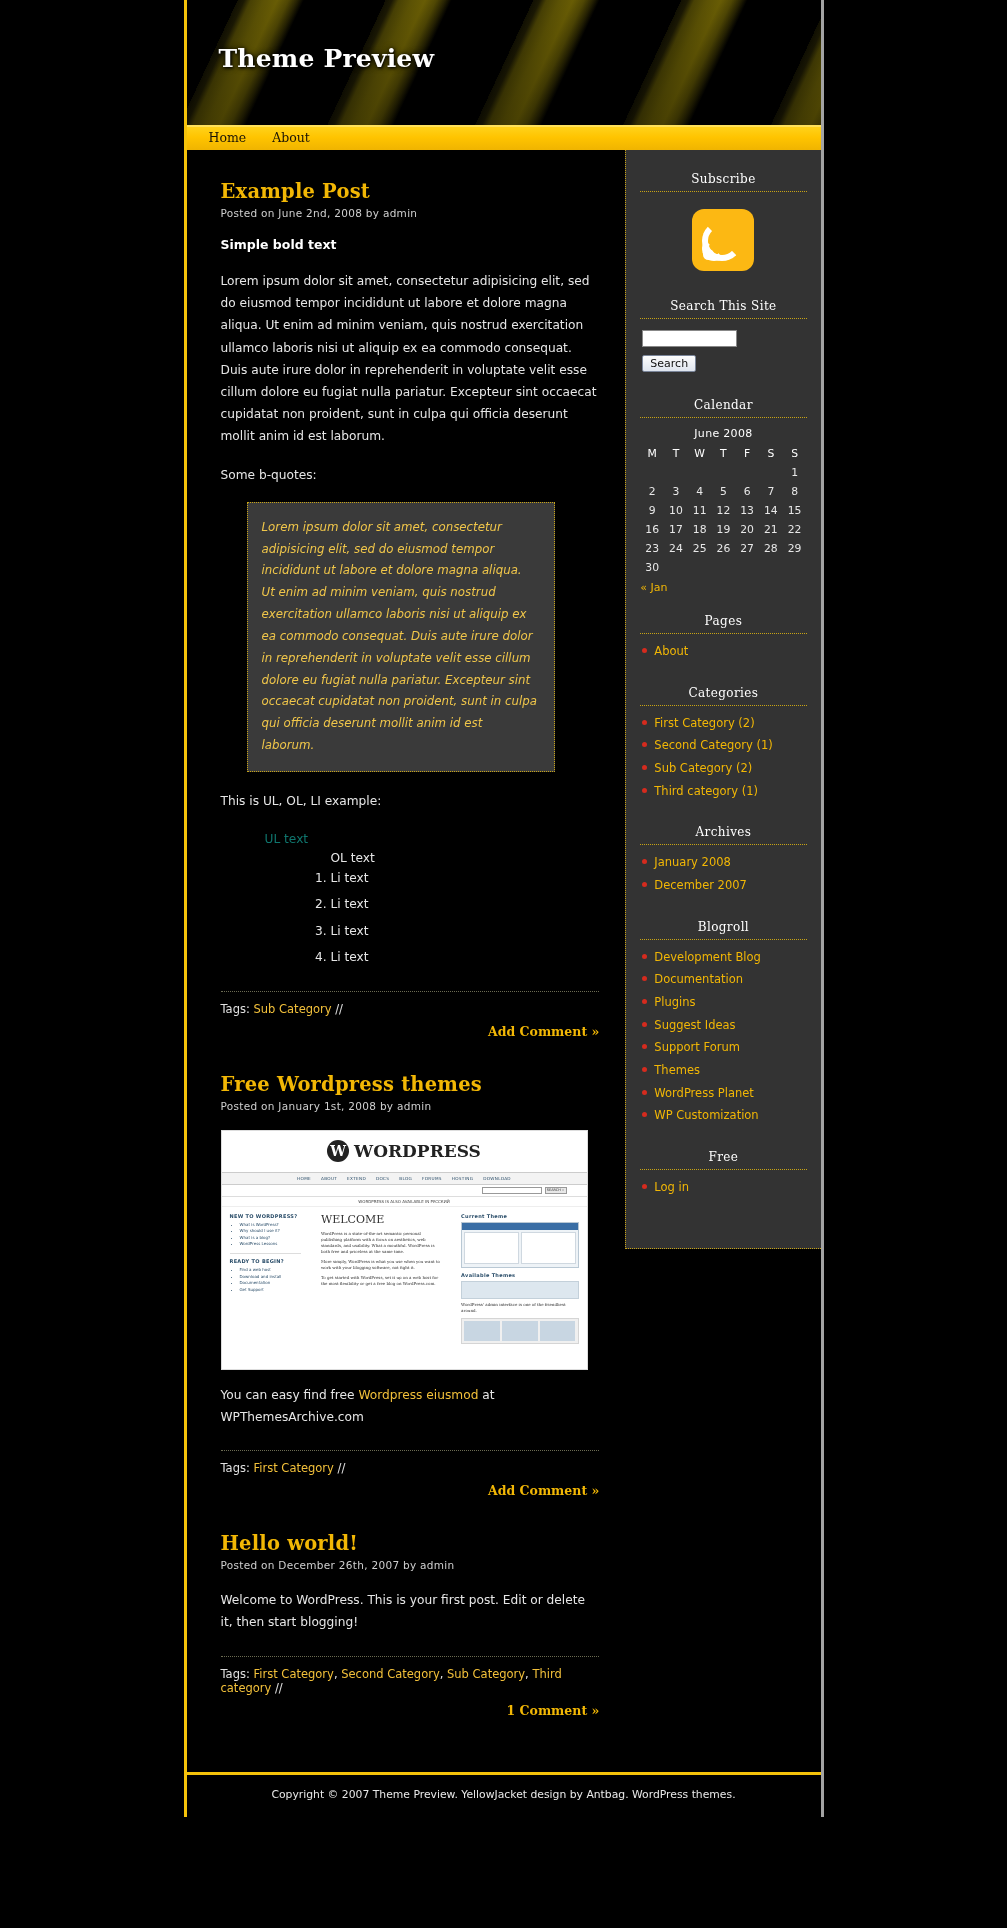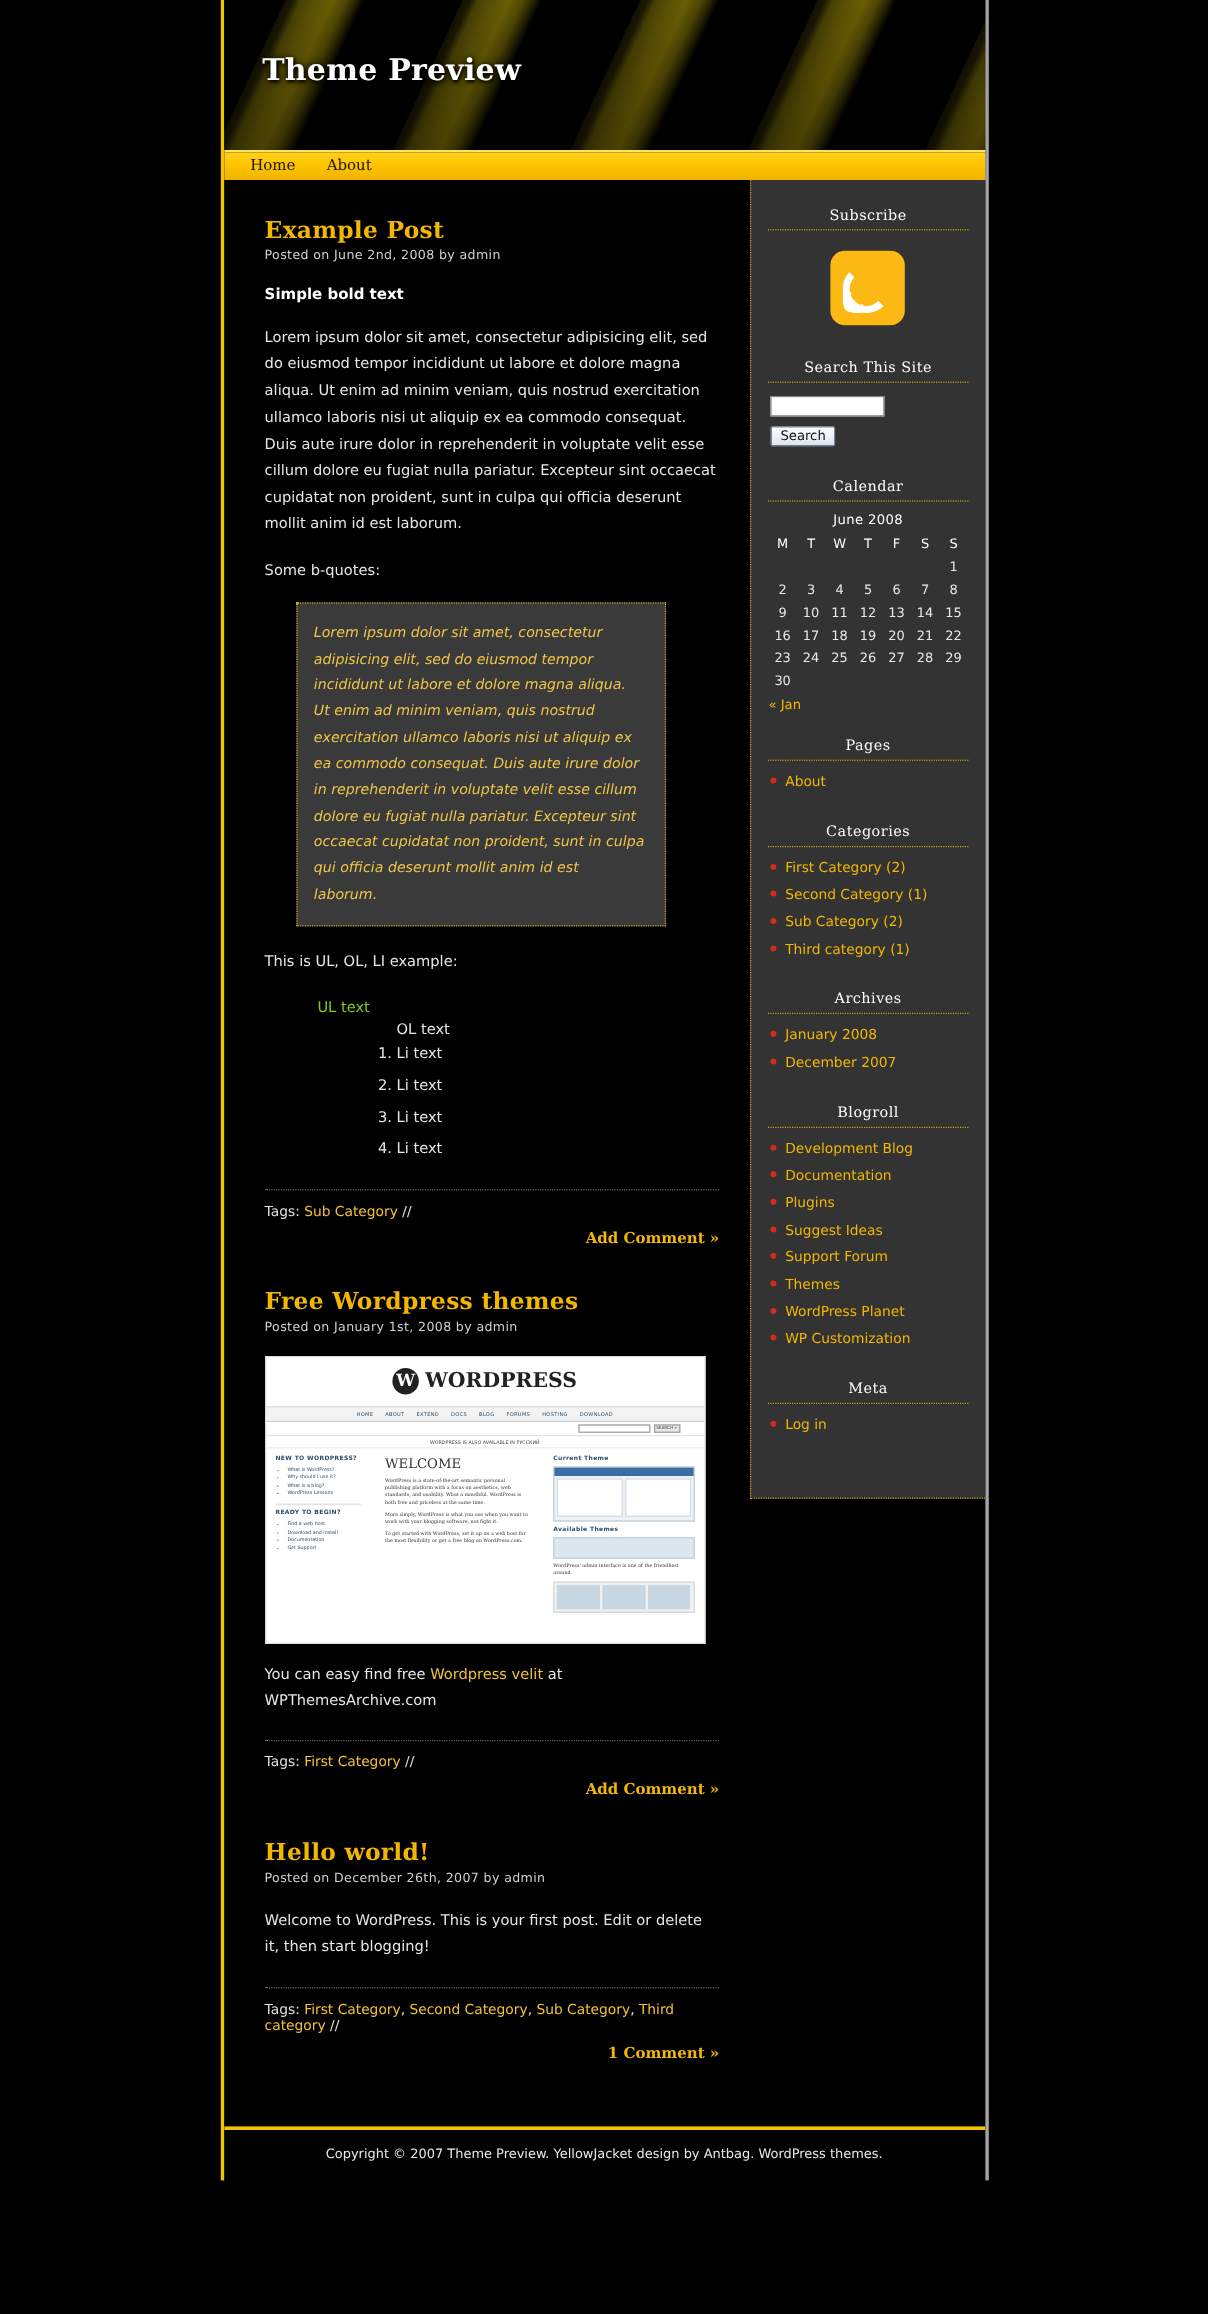--- a/index.html
+++ b/index.html
@@ -150,21 +150,21 @@
     font-size: 11.8px;
     line-height: 1.85;
     max-width: 308px;
   }
   .list-block { margin: 6px 0 18px 0; }
   .ul-list {
     list-style: none;
     margin: 0 0 0 44px;
     padding: 0;
     font-size: 12.2px;
-    color: #84cc16;
+    color: #0f766e;
     line-height: 1.85;
   }
   .ol-list {
     margin: 0 0 0 110px;
     padding: 0;
     font-size: 12.2px;
     color: #e6e6e6;
     line-height: 1.85;
   }
   .ol-list li { margin-bottom: 4px; }
@@ -496,21 +496,21 @@
               <div class="strip2">
                   <div></div>
                   <div></div>
                   <div></div>
                 </div>
             </div>
           </div>
         </div>
 
         <div class="post-body">
-          <p><span>You can easy find free </span><a class="post-text-link" href="#">Wordpress velit</a><span> at WPThemesArchive.com</span></p>
+          <p><span>You can easy find free </span><a class="post-text-link" href="#">Wordpress eiusmod</a><span> at WPThemesArchive.com</span></p>
         </div>
         <div class="post-footer">
           <div class="tags-line">
             <span>Tags:</span>
             <a href="#">First Category</a>
             <span>//</span>
           </div>
           <a class="comment-link" href="#">Add Comment »</a>
         </div>
       </div>
@@ -671,21 +671,21 @@
           <li><a href="#">Plugins</a></li>
           <li><a href="#">Suggest Ideas</a></li>
           <li><a href="#">Support Forum</a></li>
           <li><a href="#">Themes</a></li>
           <li><a href="#">WordPress Planet</a></li>
           <li><a href="#">WP Customization</a></li>
         </ul>
       </div>
 
       <div class="widget">
-        <div class="widget-title">Meta</div>
+        <div class="widget-title">Free</div>
         <div class="widget-rule"></div>
         <ul>
           <li><a href="#">Log in</a></li>
         </ul>
       </div>
 
     </div>
   </div>
 
   <div class="site-footer">

